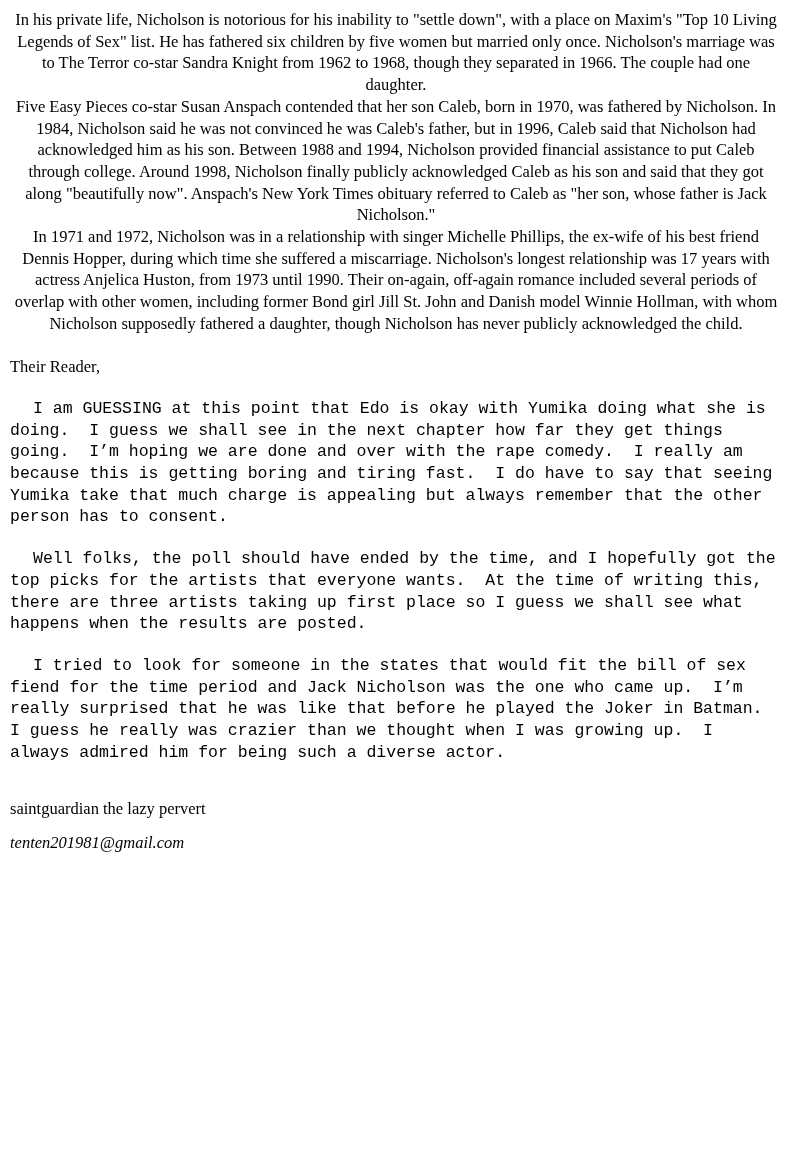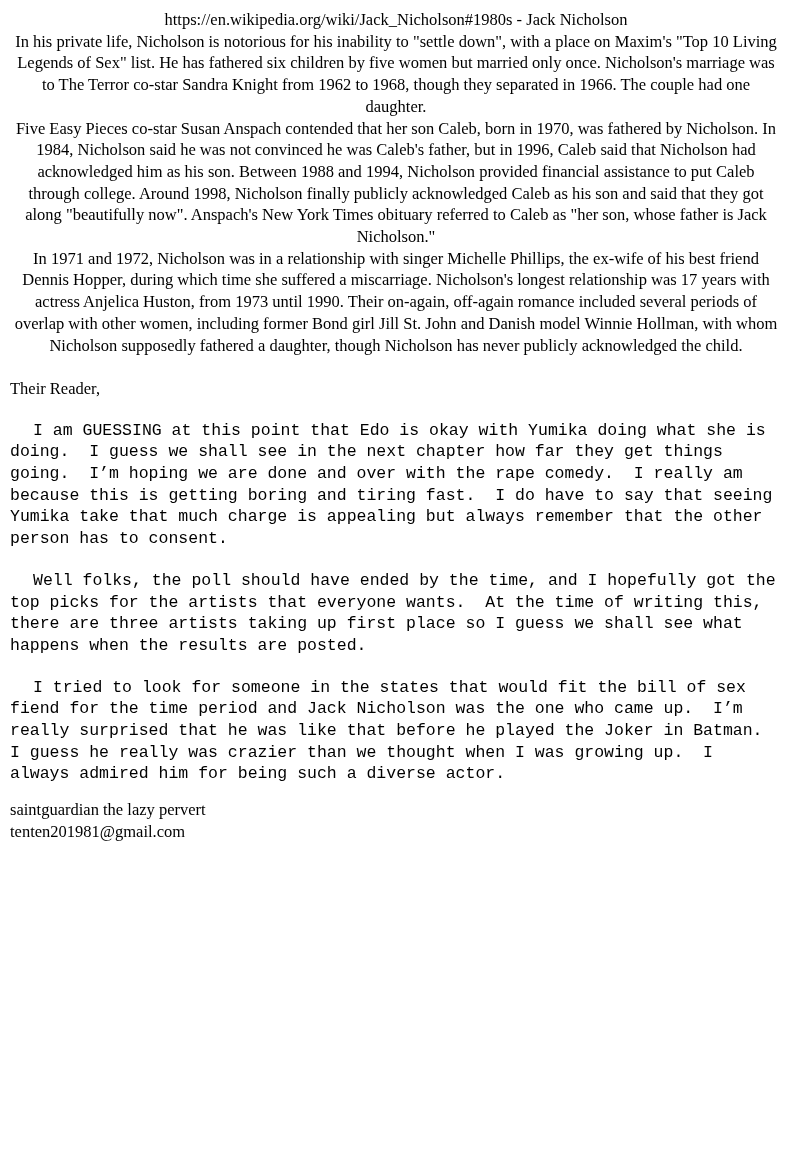--- a/index.html
+++ b/index.html
@@ -35,33 +35,33 @@
   }
   .letter .body-paragraph {
     margin-top: 20px;
     text-indent: 23px;
     font-family: Liberation Mono, monospace;
   }
   .letter .closing {
     margin-top: 21.7px;
   }
   .letter .signature-name {
-    margin-top: 14px;
+    margin-top: 35px;
   }
   .letter .signature-email {
-    margin-top: 0;
+    margin-top: 12px;
+    font-style: italic;
   }
 </style>
 </head>
 <body>
 
 <div class="page">
 
   <div class="wiki-section">
-    <p>https://en.wikipedia.org/wiki/Jack_Nicholson#1980s - Jack Nicholson</p>
     <p>In his private life, Nicholson is notorious for his inability to "settle down", with a place on Maxim's "Top 10 Living Legends of Sex" list. He has fathered six children by five women but married only once. Nicholson's marriage was to The Terror co-star Sandra Knight from 1962 to 1968, though they separated in 1966. The couple had one daughter.</p>
     <p>Five Easy Pieces co-star Susan Anspach contended that her son Caleb, born in 1970, was fathered by Nicholson. In 1984, Nicholson said he was not convinced he was Caleb's father, but in 1996, Caleb said that Nicholson had acknowledged him as his son. Between 1988 and 1994, Nicholson provided financial assistance to put Caleb through college. Around 1998, Nicholson finally publicly acknowledged Caleb as his son and said that they got along "beautifully now". Anspach's New York Times obituary referred to Caleb as "her son, whose father is Jack Nicholson."</p>
     <p>In 1971 and 1972, Nicholson was in a relationship with singer Michelle Phillips, the ex-wife of his best friend Dennis Hopper, during which time she suffered a miscarriage. Nicholson's longest relationship was 17 years with actress Anjelica Huston, from 1973 until 1990. Their on-again, off-again romance included several periods of overlap with other women, including former Bond girl Jill St. John and Danish model Winnie Hollman, with whom Nicholson supposedly fathered a daughter, though Nicholson has never publicly acknowledged the child.</p>
   </div>
 
   <div class="letter">
     <p class="salutation">Their Reader,</p>
     <p class="body-paragraph">I am GUESSING at this point that Edo is okay with Yumika doing what she is doing.  I guess we shall see in the next chapter how far they get things going.  I’m hoping we are done and over with the rape comedy.  I really am because this is getting boring and tiring fast.  I do have to say that seeing Yumika take that much charge is appealing but always remember that the other person has to consent.</p>
     <p class="body-paragraph">Well folks, the poll should have ended by the time, and I hopefully got the top picks for the artists that everyone wants.  At the time of writing this, there are three artists taking up first place so I guess we shall see what happens when the results are posted.</p>
     <p class="body-paragraph">I tried to look for someone in the states that would fit the bill of sex fiend for the time period and Jack Nicholson was the one who came up.  I’m really surprised that he was like that before he played the Joker in Batman.  I guess he really was crazier than we thought when I was growing up.  I always admired him for being such a diverse actor.</p>

